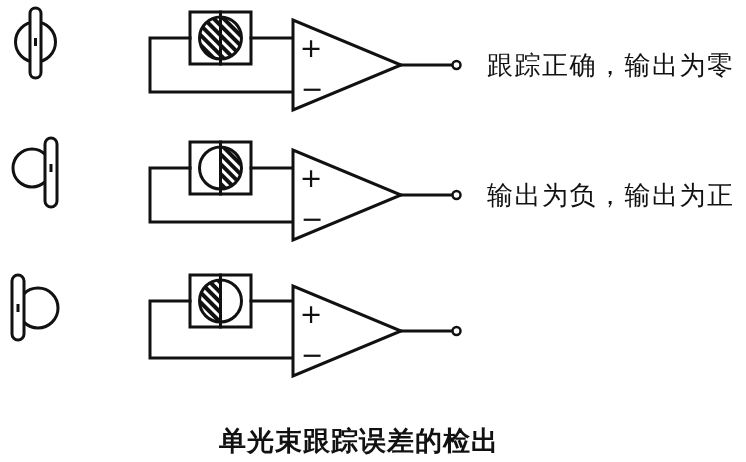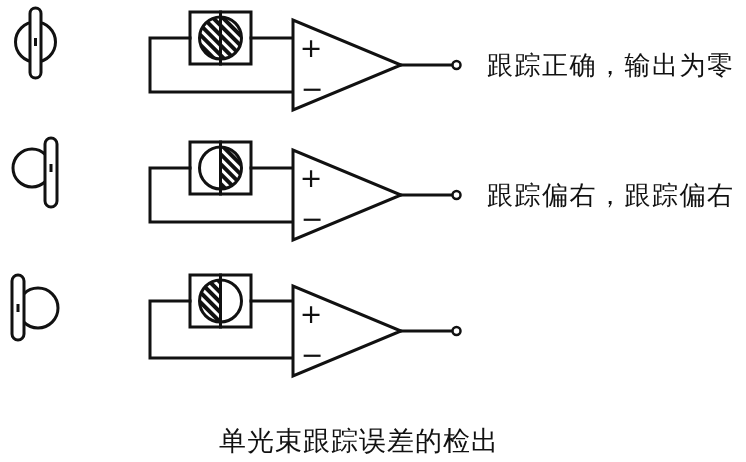--- a/index.html
+++ b/index.html
@@ -29,21 +29,21 @@
   .row-label.r1 { top: 66px; }
   .row-label.r2 { top: 196px; }
   .row-label.r3 { top: 331px; }
   .caption {
     position: absolute;
     left: 0;
     top: 423px;
     width: 718px;
     text-align: center;
     font-size: 27px;
-    font-weight: normal;
+    font-weight: bold;
     letter-spacing: 1px;
     color: #111111;
   }
   .opamp-sign {
     font-family: "DejaVu Sans", sans-serif;
     font-size: 27px;
     fill: #111111;
   }
 </style>
 </head>
@@ -131,17 +131,17 @@
     <g>
       <path d="M293,286 L293,376 L401,331 Z" fill="#fff" stroke="#111" stroke-width="3"></path>
       <text x="311" y="313" text-anchor="middle" dominant-baseline="central" class="opamp-sign">+</text>
       <text x="312" y="354" text-anchor="middle" dominant-baseline="central" class="opamp-sign">−</text>
       <path d="M401,331 H452" stroke="#111" stroke-width="3" fill="none"></path>
       <circle cx="456.5" cy="331" r="4" fill="#fff" stroke="#111" stroke-width="2.5"></circle>
     </g>
   </svg>
 
   <div class="row-label r1">跟踪正确，输出为零</div>
-  <div class="row-label r2">跟踪偏右，跟踪偏右</div>
+  <div class="row-label r2">输出为负，输出为正</div>
 
   <div class="caption">单光束跟踪误差的检出</div>
 
 </div>
 
 </body></html>

